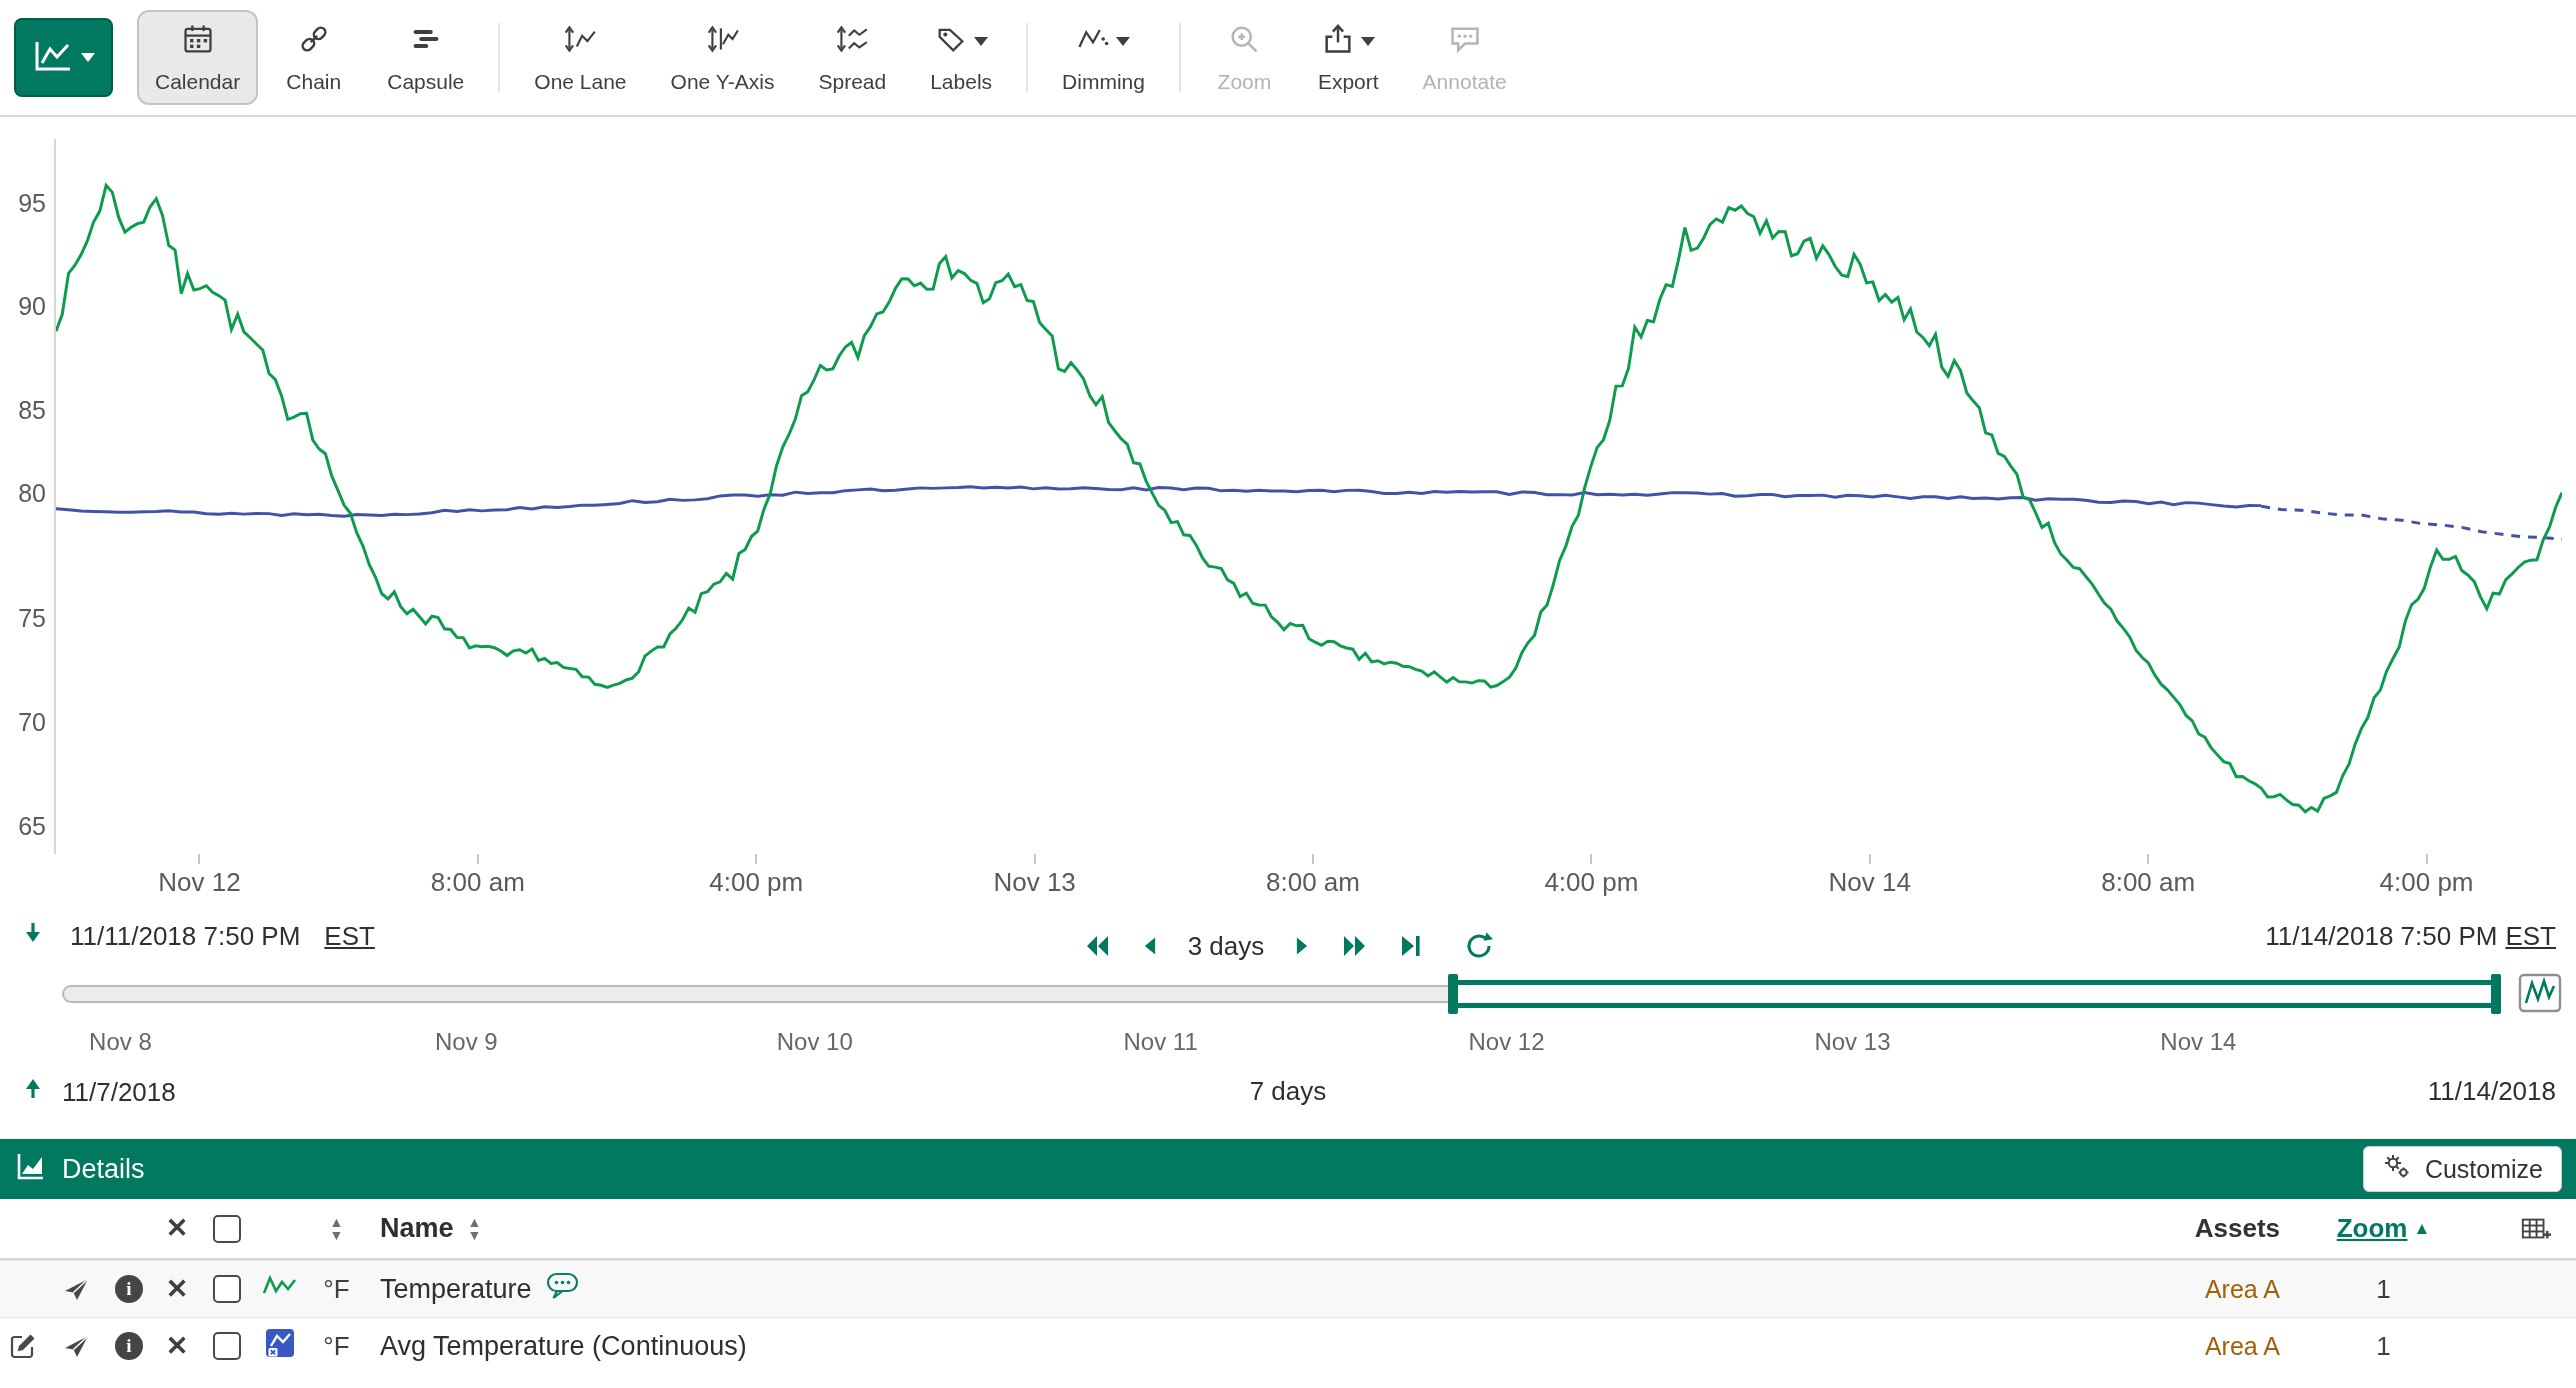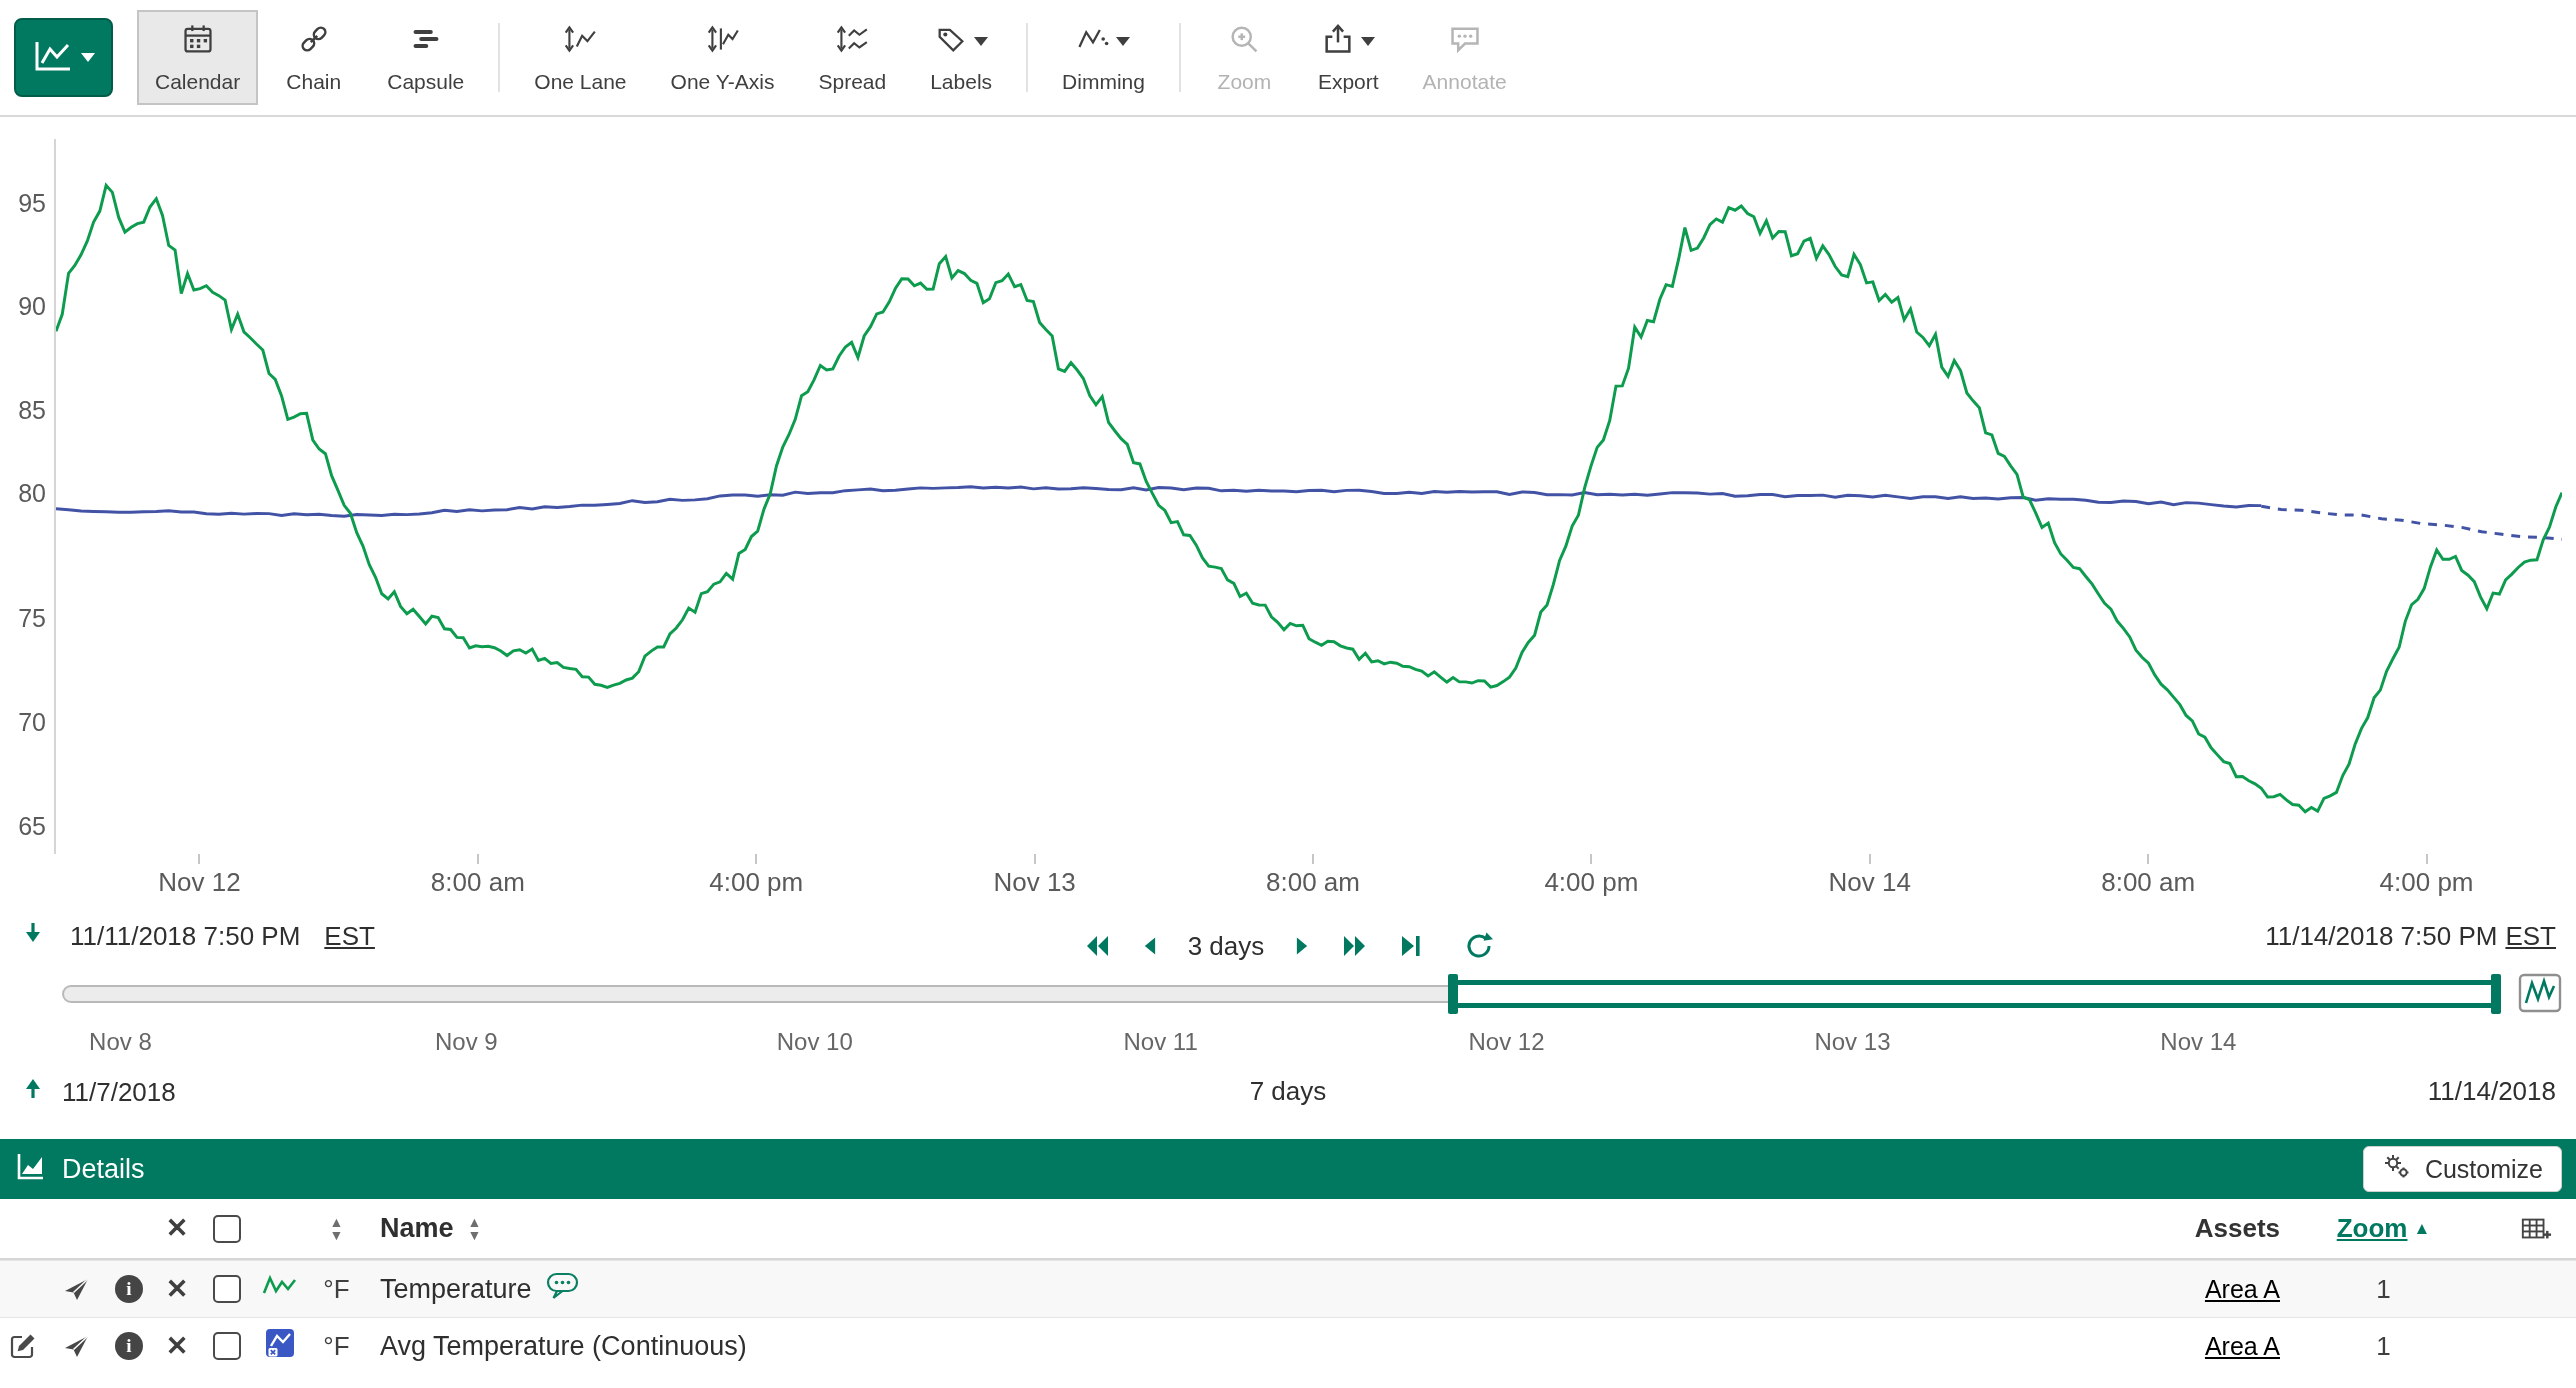--- a/index.html
+++ b/index.html
@@ -5,21 +5,21 @@
   * { margin:0; padding:0; box-sizing:border-box; }
   html,body { width:2576px; height:1388px; background:#fff; font-family:"Liberation Sans",sans-serif; color:#3f3f3f; overflow:hidden; }
 
   
   .toolbar { height:117px; border-bottom:2px solid #d9d9d9; display:flex; align-items:center; padding-left:14px; }
   .main-btn { width:99px; height:79px; background:#007960; border:2px solid #015c4a; border-radius:8px;
               display:flex; align-items:center; justify-content:center; gap:8px; margin-right:24px; cursor:pointer; }
   .tb-group { display:flex; align-items:stretch; gap:8px; }
   .tb-btn { display:flex; flex-direction:column; align-items:center; justify-content:center; gap:8px;
             min-width:95px; height:95px; padding:6px 16px; background:none; border:2px solid transparent;
-            border-radius:0; font-size:21px; color:#3f3f3f; cursor:pointer; font-family:inherit; }
+            border-radius:12px; font-size:21px; color:#3f3f3f; cursor:pointer; font-family:inherit; }
   .tb-btn.selected { background:#e9e9e9; border-color:#c4c4c4; }
   .tb-btn.disabled { color:#b3b3b3; cursor:default; }
   .tb-iconrow { display:flex; align-items:center; gap:6px; height:40px; }
   .sep { width:2px; height:69px; background:#e2e2e2; margin:0 16px; }
   .caret { width:0; height:0; border-left:7px solid transparent; border-right:7px solid transparent; border-top:9px solid #3f3f3f; }
   .caret.white { border-top-color:#fff; }
 
   
   .chart-section { position:relative; height:737px; }
   #y-labels { position:absolute; left:0; top:22px; width:48px; height:715px; }
@@ -70,21 +70,21 @@
   .trow.r1 { background:#f8f8f8; border-top:1px solid #e6e6e6; }
   .trow.r2 { border-top:1px solid #e6e6e6; }
   .cell { display:flex; align-items:center; justify-content:center; }
   .cell.right { justify-content:flex-end; padding-right:59px; }
   .cell.name { justify-content:flex-start; gap:14px; padding-left:14px; font-size:27px; color:#2f2f2f; }
   .xmark { font-size:27px; font-weight:bold; color:#3f3f3f; cursor:pointer; line-height:1; }
   .cb { width:28px; height:28px; border:2.5px solid #4a4a4a; border-radius:5px; background:#fff; cursor:pointer; display:inline-block; }
   .circle-i { width:28px; height:28px; border-radius:50%; background:#454545; color:#fff; font-size:19px; font-weight:bold;
               display:flex; align-items:center; justify-content:center; font-family:"Liberation Serif",serif; cursor:pointer; }
   .sortpair { display:inline-flex; flex-direction:column; line-height:13px; font-size:14px; color:#6e6e6e; cursor:pointer; }
-  .asset-link { color:#000000; text-decoration:underline; cursor:pointer; font-size:25px;text-align:center; }
+  .asset-link { color:#a16207; cursor:pointer; font-size:25px;text-align:center; }
   .lane-hdr { color:#007960; text-decoration:underline; }
   .lane-sort { color:#007960; font-size:17px; margin-left:6px; cursor:pointer; }
   .icon-btn { background:none; border:none; cursor:pointer; display:flex; align-items:center; justify-content:center; }
 </style>
 </head>
 <body>
 
 <div class="toolbar">
   <button class="main-btn">
     <span>

